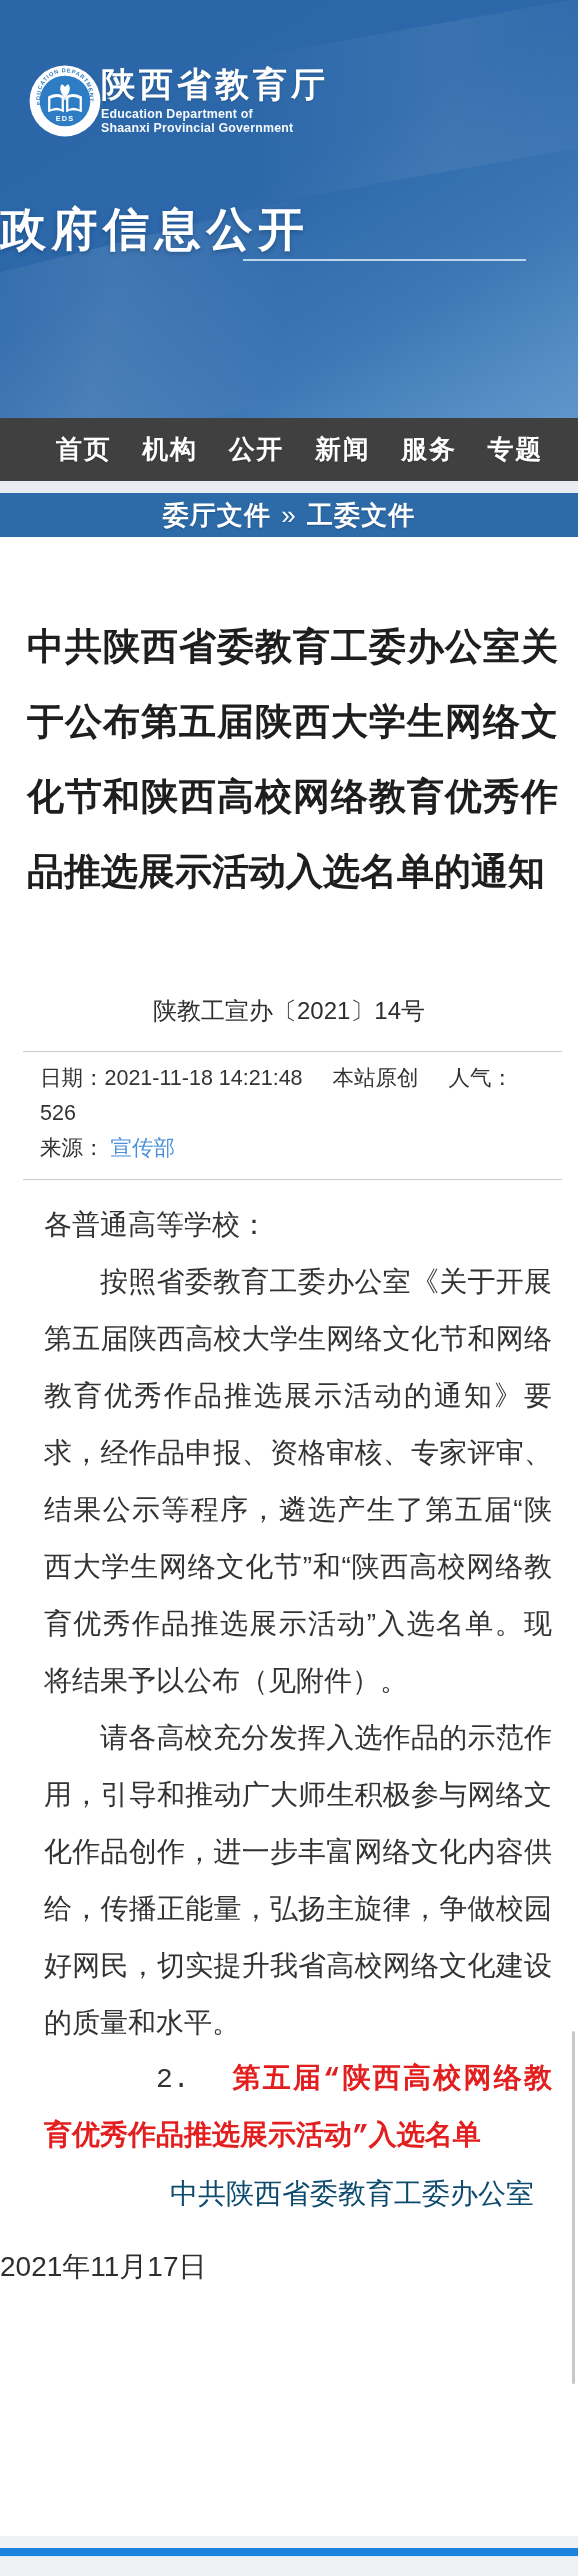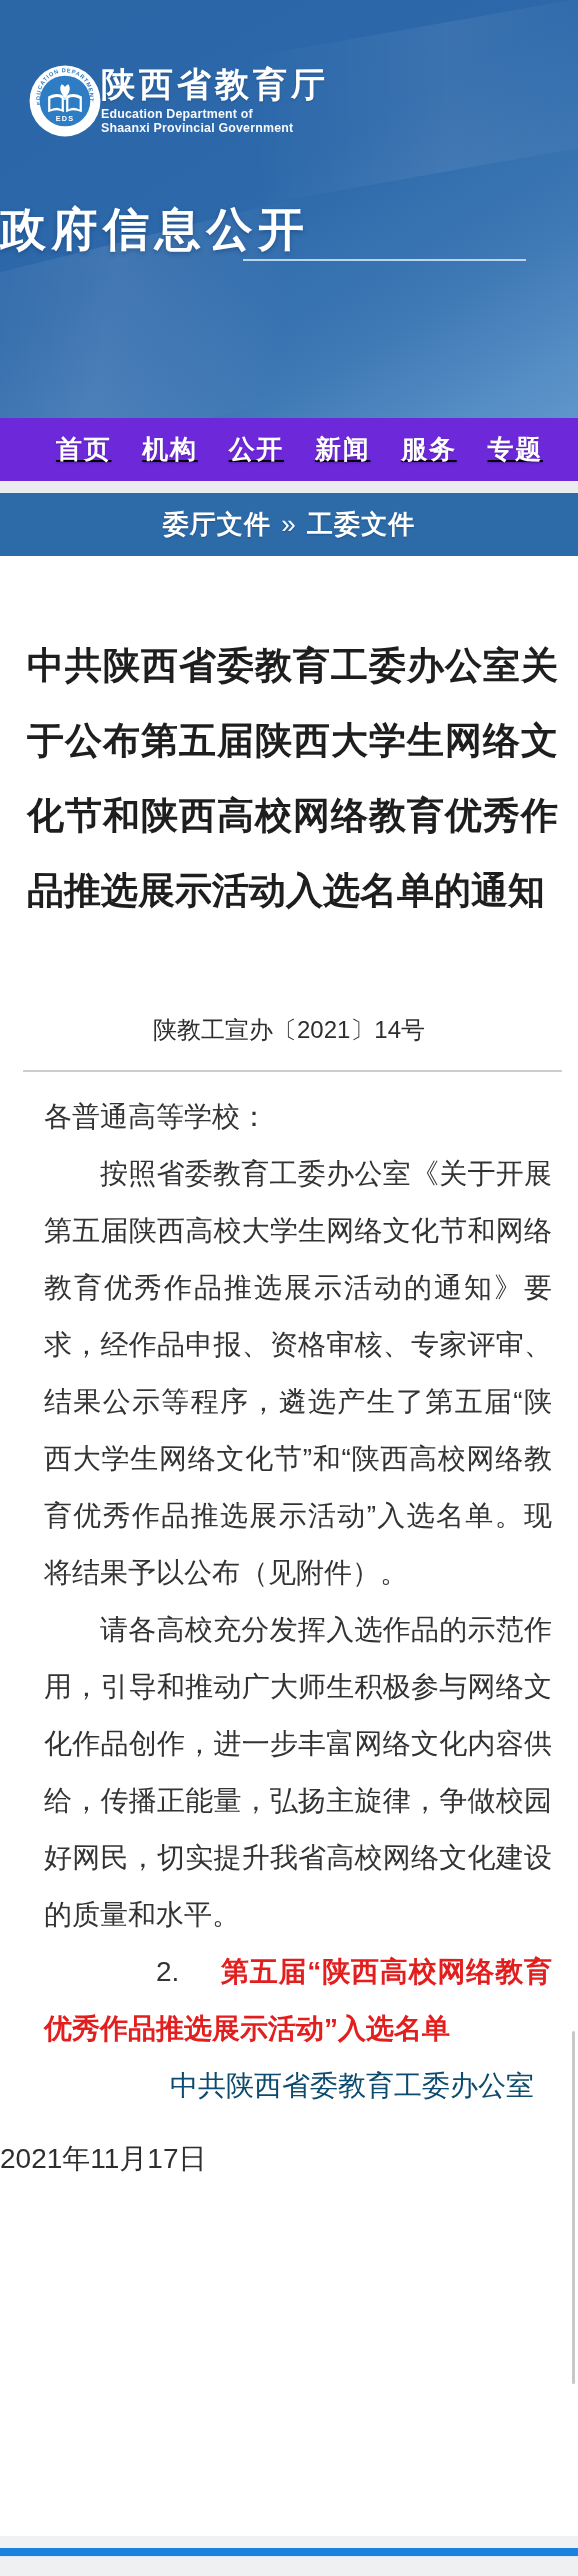--- a/index.html
+++ b/index.html
@@ -34,32 +34,31 @@
     position:absolute; left:0; top:199px; width:100%; 
     color:#fff; font-size:46px; font-weight:bold; letter-spacing:5.6px;
     text-shadow:0 2.3px 4.5px rgba(10,40,80,.35);
   }
   .banner-underline {
     position:absolute; left:243px; top:259px; width:283px; height:2.3px;
     background:rgba(210,230,248,.85);
   }
   
   .navbar {
-    width:100%; height:63px; background:#6d28d9;
+    width:100%; height:63px; background:#404040;
     display:flex; align-items:center; justify-content:space-between;
     padding:0 35px 0 56px;
-    text-decoration:underline;
   }
   .nav-item {
     color:#fff; font-size:26px; font-weight:bold; letter-spacing:1.7px;
     text-shadow:0 1.1px 1.7px rgba(0,0,0,.22); cursor:pointer; white-space:nowrap;
   }
   .strip { width:100%; height:12px; background:#e9edf2; }
   .breadcrumb-bar {
-    width:100%; height:63px; background:#2c6aa8;
+    width:100%; height:44px; background:#2c6aa8;
     display:flex; align-items:center; justify-content:center;
     color:#fff; font-size:26px; font-weight:bold; letter-spacing:1.1px;
     text-shadow:0 1.1px 1.7px rgba(0,0,0,.20);
   }
   .breadcrumb-bar .sep { margin:0 10.2px; font-weight:normal; }
   
   .doc-title {
     margin:72px 20.3px 0 27px; width:531px;
     font-size:37px; line-height:75px; font-weight:bold; color:#1e1e1e;
     text-align:justify; text-justify:inter-ideograph;
@@ -67,21 +66,21 @@
   .doc-number { margin-top:85px; text-align:center; font-size:24px; color:#2e2e2e; line-height:34px; }
   .divider { border:0; border-top:1.1px solid #cdcdcd; margin:0 16px 0 22.6px; }
   .divider.top { margin-top:22.6px; }
   .meta { padding:9px 22.6px 13.5px 40px; font-size:21.5px; color:#333; line-height:35px; }
   .meta .seg { margin-right:24px; }
   .meta a.src { color:#4a90d9; text-decoration:none; cursor:pointer; }
   article { padding:16px 26px 0 44px; font-size:28px; line-height:57px; color:#333; text-align:justify; text-justify:inter-ideograph; }
   article p { margin:0; }
   article p.indent { text-indent:2em; }
   p.attach1 { text-indent:1.7em; }
-  p.attach2 { text-indent:4em; }
+  p.attach2 { text-indent:4em;font-family:Liberation Mono, monospace; }
   .attach-num { margin-right:8px; }
   .pdf-icon { display:inline-block; width:26px; height:27px; vertical-align:-3.4px; margin:0 5.6px 0 1.1px; cursor:pointer; }
   a.attach-link { color:#e31e1e; font-weight:bold; text-decoration:none; cursor:pointer; }
   .signature { margin-top:0; padding-right:44px; text-align:right; font-size:28px; line-height:57px; color:#0c4a6e; }
   .sign-date { margin-top:16px; padding-right:10px; text-align:left; font-size:28px; line-height:57px; color:#2e2e2e; }
   
   .footer { position:absolute; left:0; right:0; bottom:0; }
   .f-gray1 { height:11.3px; background:#f0f1f2; }
   .f-blue  { height:8px; background:#1c82dd; }
   .f-light { height:1.7px;  background:#d9ecfc; }
@@ -153,20 +152,31 @@
     <span>工委文件</span>
   </div>
 
   <main>
     <h1 class="doc-title">中共陕西省委教育工委办公室关于公布第五届陕西大学生网络文化节和陕西高校网络教育优秀作品推选展示活动入选名单的通知</h1>
 
     <div class="doc-number">陕教工宣办〔2021〕14号</div>
 
     <hr class="divider top">
 
+    <div class="meta">
+      <div>
+        <span class="seg"><span>日期：</span><span>2021-11-18 14:21:48</span></span>
+        <span class="seg">本站原创</span>
+        <span class="seg"><span>人气：</span><span>526</span></span>
+      </div>
+      <div>
+        <span>来源：</span>
+        <a class="src">宣传部</a>
+      </div>
+    </div>
 
     <hr class="divider">
 
     <article>
       <p>各普通高等学校：</p>
       <p class="indent">按照省委教育工委办公室《关于开展第五届陕西高校大学生网络文化节和网络教育优秀作品推选展示活动的通知》要求，经作品申报、资格审核、专家评审、结果公示等程序，遴选产生了第五届“陕西大学生网络文化节”和“陕西高校网络教育优秀作品推选展示活动”入选名单。现将结果予以公布（见附件）。</p>
       <p class="indent">请各高校充分发挥入选作品的示范作用，引导和推动广大师生积极参与网络文化作品创作，进一步丰富网络文化内容供给，传播正能量，弘扬主旋律，争做校园好网民，切实提升我省高校网络文化建设的质量和水平。</p>
 
 
       <p class="attach2"><span class="attach-num">2.</span><svg class="pdf-icon" viewBox="0 0 46 48">

